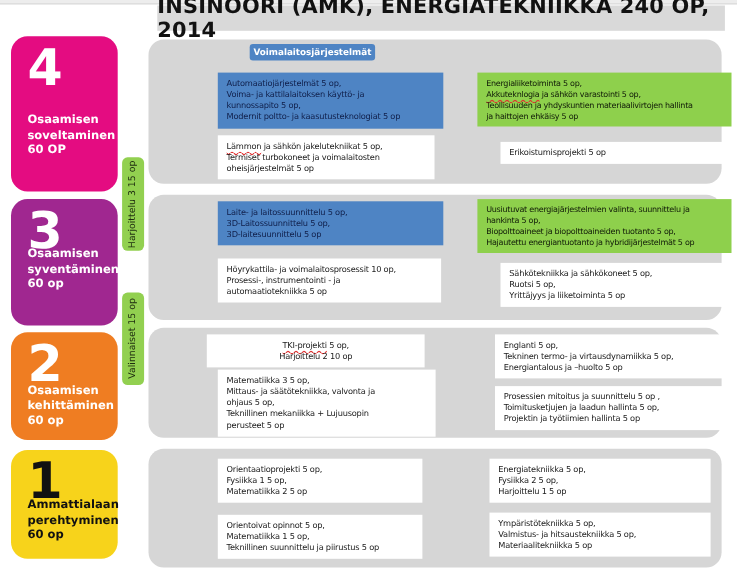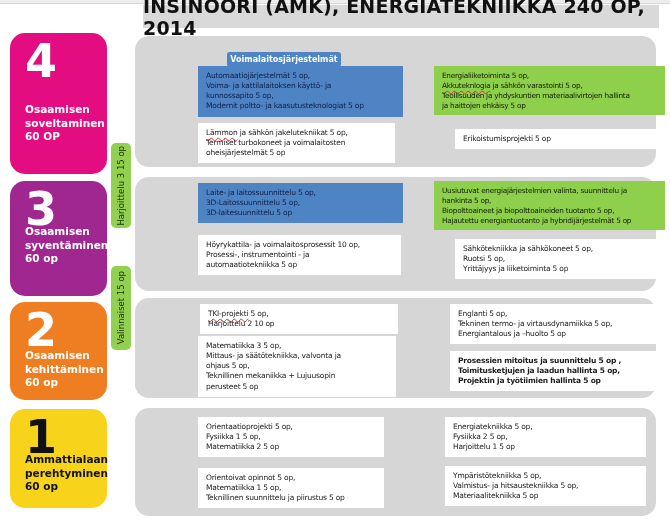--- a/index.html
+++ b/index.html
@@ -17,21 +17,21 @@
   .level .num { position:absolute; left:15px; top:2px; font-size:46px; font-weight:bold; line-height:1.15; }
   .level .lbl { position:absolute; left:15px; right:6px; font-size:10.5px; font-weight:bold; line-height:1.3; white-space:pre-line; }
   .level.l1 { color:#111; }
 
   .vlabel { position:absolute; width:20px; background:#92d050; border-radius:5px;
     display:flex; align-items:center; justify-content:center; }
   .vlabel span { writing-mode:vertical-rl; transform:rotate(180deg); font-size:8.5px; color:#1d2b10; white-space:nowrap; }
 
   .colhdr { position:absolute; height:15px; border-radius:3px; display:flex; align-items:center; justify-content:center;
     font-weight:bold; }
-  .colhdr.blue  { background:#4e84c4; color:#ffffff; font-size:8px;margin-top:12px; }
+  .colhdr.blue  { background:#4e84c4; color:#ffffff; font-size:8px; }
   .colhdr.green { background:#8ed04c; color:#20480e; font-size:7.5px; }
 
   .box { position:absolute; border-radius:0; padding:5px 8px; font-size:7.5px; line-height:1.35;
     letter-spacing:-.2px; color:#1a1a1a; }
   .box .pre { white-space:pre-line; }
   .box.blue  { background:#4e84c4; color:#101f4a; }
   .box.green { background:#8ed04c; color:#101a08; font-size:7.3px; letter-spacing:-.25px; }
   .box.white { background:#ffffff; }
   .mis { text-decoration:underline; text-decoration-style:wavy; text-decoration-color:#e03131;
     text-decoration-thickness:1px; text-underline-offset:2px;margin-top:48px; }
@@ -120,37 +120,37 @@
 hankinta 5 op,
 Biopolttoaineet ja biopolttoaineiden tuotanto 5 op,
 Hajautettu energiantuotanto ja hybridijärjestelmät 5 op</div>
   </div>
   <div class="box white" style="left:455px; top:239px; width:194px;">
     <div class="pre">Sähkötekniikka ja sähkökoneet 5 op,
 Ruotsi 5 op,
 Yrittäjyys ja liiketoiminta 5 op</div>
   </div>
 
-  <div class="box white" style="left:200px; top:304px; width:182px;">
+  <div class="box white" style="left:188px; top:304px; width:182px;text-align:center;">
     <div><span class="mis">TKI-projekti</span><span> 5 op,</span></div>
     <div class="pre">Harjoittelu 2 10 op</div>
   </div>
   <div class="box white" style="left:198px; top:336px; width:182px;">
     <div class="pre">Matematiikka 3 5 op,
 Mittaus- ja säätötekniikka, valvonta ja
 ohjaus 5 op,
 Teknillinen mekaniikka + Lujuusopin
 perusteet 5 op</div>
   </div>
   <div class="box white" style="left:450px; top:304px; width:200px;">
     <div class="pre">Englanti 5 op,
 Tekninen termo- ja virtausdynamiikka 5 op,
 Energiantalous ja –huolto 5 op</div>
   </div>
-  <div class="box white" style="left:450px; top:351px; width:200px;font-weight:bold;">
+  <div class="box white" style="left:450px; top:351px; width:200px;">
     <div class="pre">Prosessien mitoitus ja suunnittelu 5 op ,
 Toimitusketjujen ja laadun hallinta 5 op,
 Projektin ja työtiimien hallinta 5 op</div>
   </div>
 
   <div class="box white" style="left:198px; top:417px; width:170px;">
     <div class="pre">Orientaatioprojekti 5 op,
 Fysiikka 1 5 op,
 Matematiikka 2 5 op</div>
   </div>

